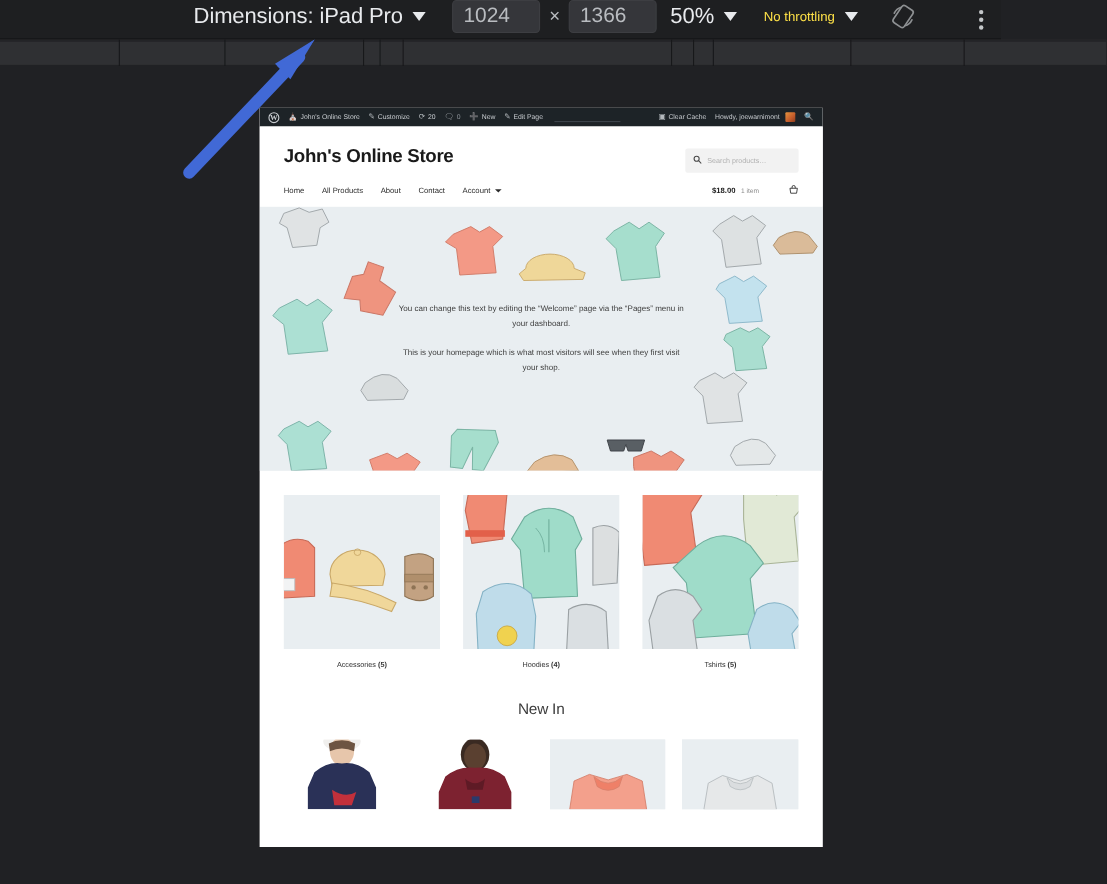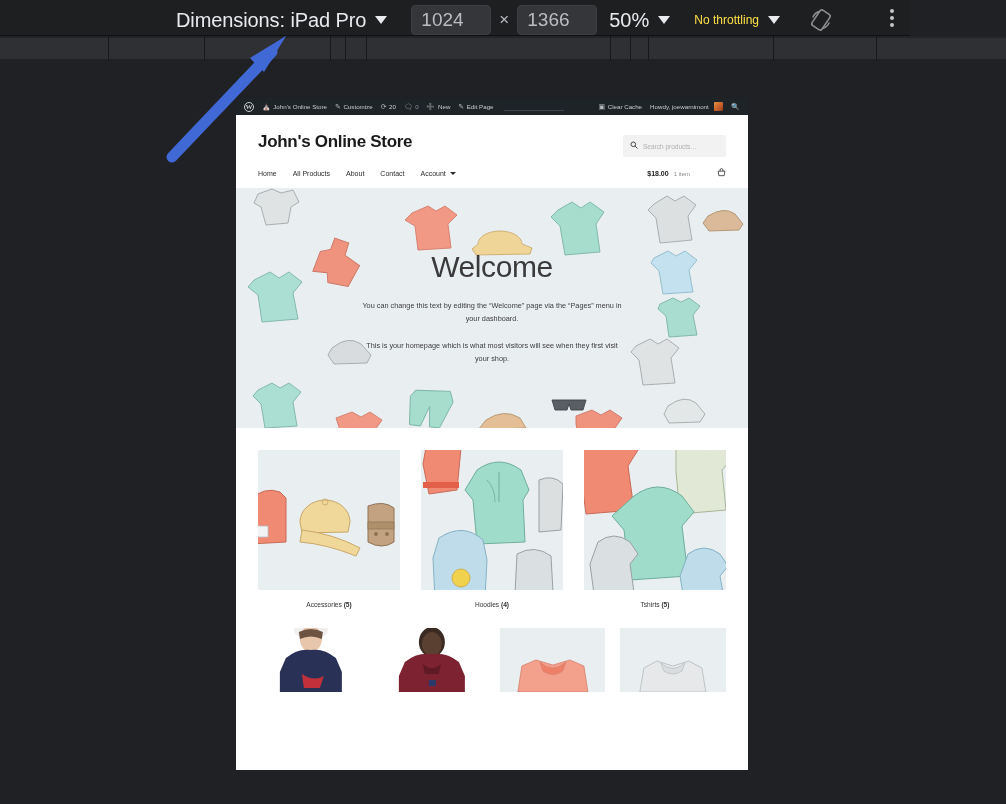--- a/index.html
+++ b/index.html
@@ -8,21 +8,21 @@
     background: #202124;
     font-family: "Liberation Sans", sans-serif;
     overflow: hidden;
   }
   #root { position: relative; width: 1006px; height: 804px; background: #202124; }
 
   
   .dt-toolbar {
     position: absolute; left: 0; top: 0; width: 910px; height: 36px;
     background: #1e1f21;
-    display: flex; align-items: flex-end;
+    display: flex; align-items: flex-start;
     color: #e8eaed;
     border-bottom: 1px solid #0f1012;
   }
   .dt-center {
     display: flex; align-items: center; gap: 0px;
     margin-left: 176px;
   }
   .dt-dim-label {
     font-size: 20px; color: #e8eaed; letter-spacing: -0.1px;
     white-space: nowrap;
@@ -351,21 +351,20 @@
 
           <path d="M250 232 q18-12 34-2 l6 10 -48 2z" fill="#e3b98e" stroke="#b08a5f" stroke-width="0.9"></path>
 
           <path d="M340 228 l16-6 9 5 9-5 12 8-7 10 2 10-38 2-3-16z" fill="#f08a73" stroke="#c86a57" stroke-width="0.9"></path>
 
           <path d="M432 218 q16-12 28-3 l9 11 -5 8 -31 1 -5-9z" fill="#e4e7e8" stroke="#9aa0a3" stroke-width="0.9"></path>
         </g>
       </svg>
 
       <div class="hero-inner">
-        <h1>Welcome</h1>
         <p>You can change this text by editing the “Welcome” page via the “Pages” menu in your dashboard.</p>
         <p>This is your homepage which is what most visitors will see when they first visit your shop.</p>
       </div>
     </div>
 
     <div class="cat-grid">
 
       <div class="cat-cell">
         <div class="cat-img">
           <svg width="100%" height="100%" viewBox="0 0 142 140">
@@ -416,20 +415,21 @@
             <path d="M104 104 q16-12 32 0 l8 12 -8 10 4 22 -40 2 -4-24z" fill="#bfdcea" stroke="#84b2c5" stroke-width="1"></path>
           </svg>
         </div>
         <div class="cat-label">
           <span>Tshirts</span>
           <b>(5)</b>
         </div>
       </div>
     </div>
 
+    <div class="section-title" style="padding-top:28px;">New In</div>
     <div class="prod-grid">
 
       <div class="prod-cell">
         <div class="prod-photo" style="background:#fff;">
           <svg width="100%" height="100%" viewBox="0 0 106 64" preserveAspectRatio="xMidYMin slice">
             <rect width="106" height="64" fill="#ffffff"></rect>
             <ellipse cx="53" cy="2" rx="17" ry="9" fill="#f0efed"></ellipse>
             <ellipse cx="53" cy="11" rx="11" ry="13" fill="#e7c6ab"></ellipse>
             <path d="M41 4 q12-6 24 0 l-1 7 q-11-5-22 0z" fill="#6d5442"></path>
             <path d="M28 30 q12-10 25-8 q13-2 25 8 l6 14 0 20 -62 0 0-20z" fill="#2a3157"></path>

